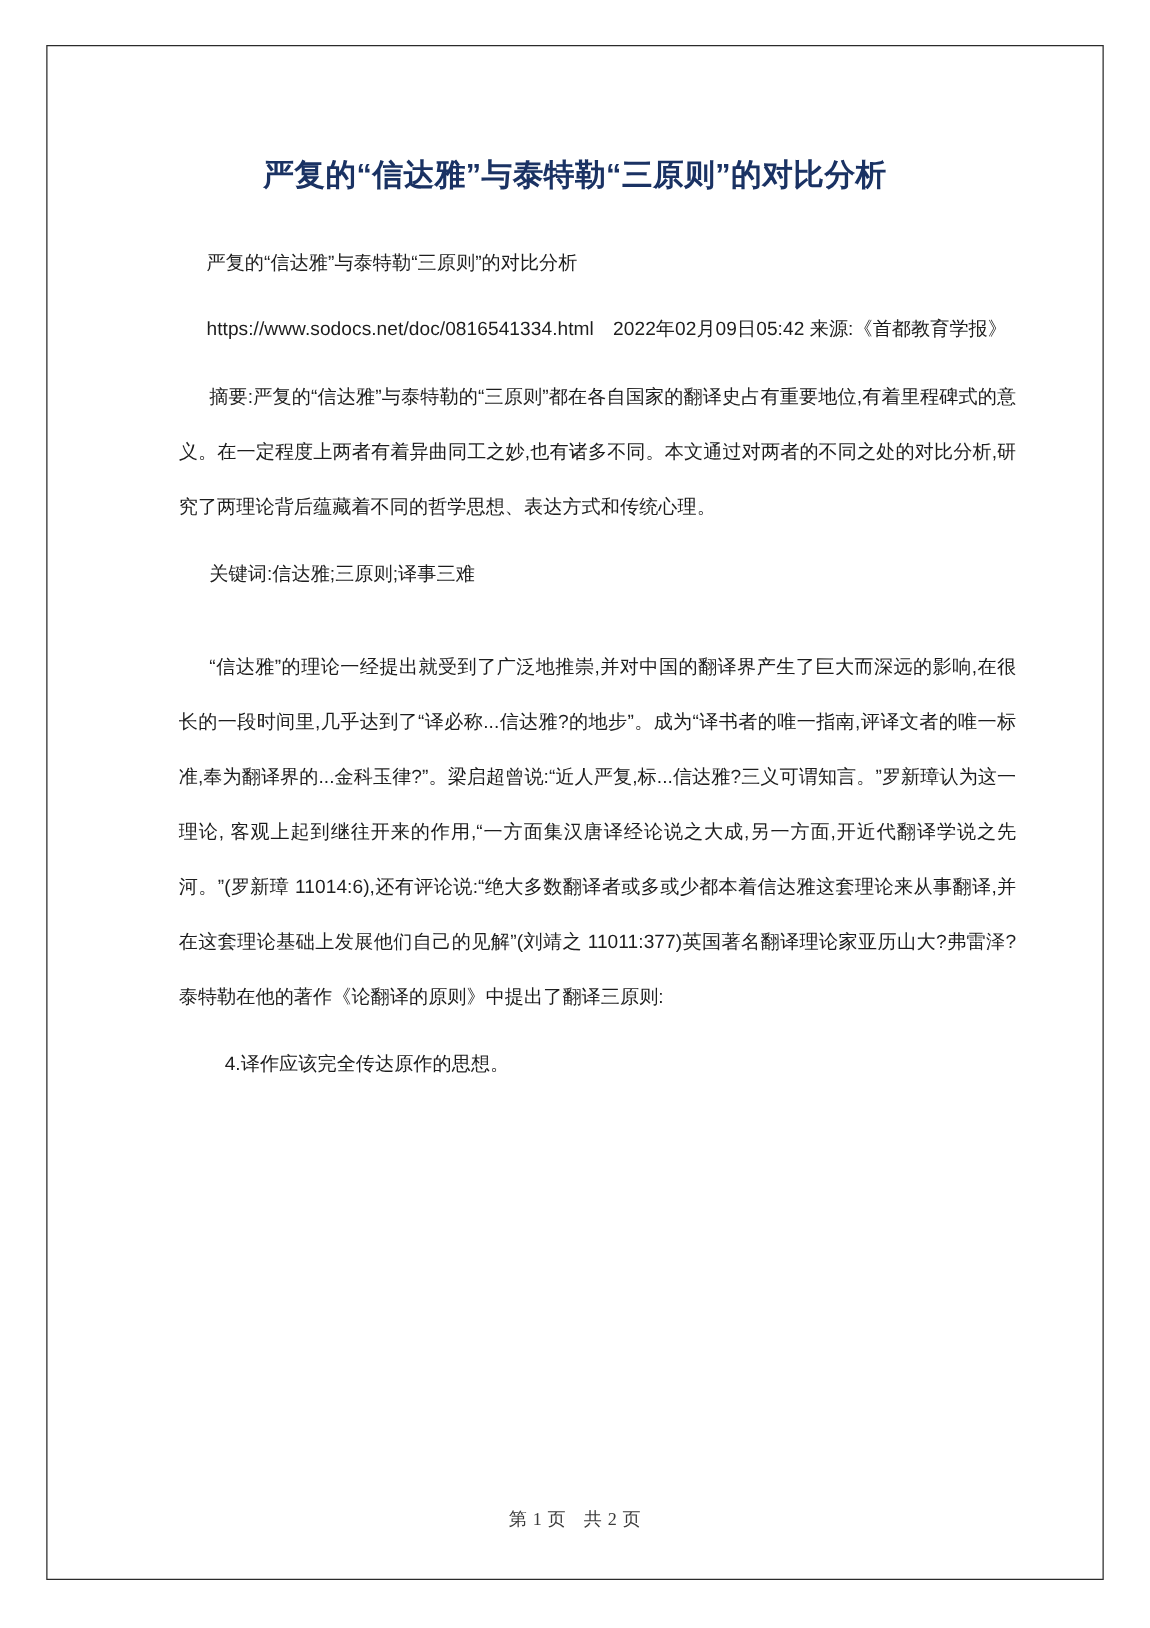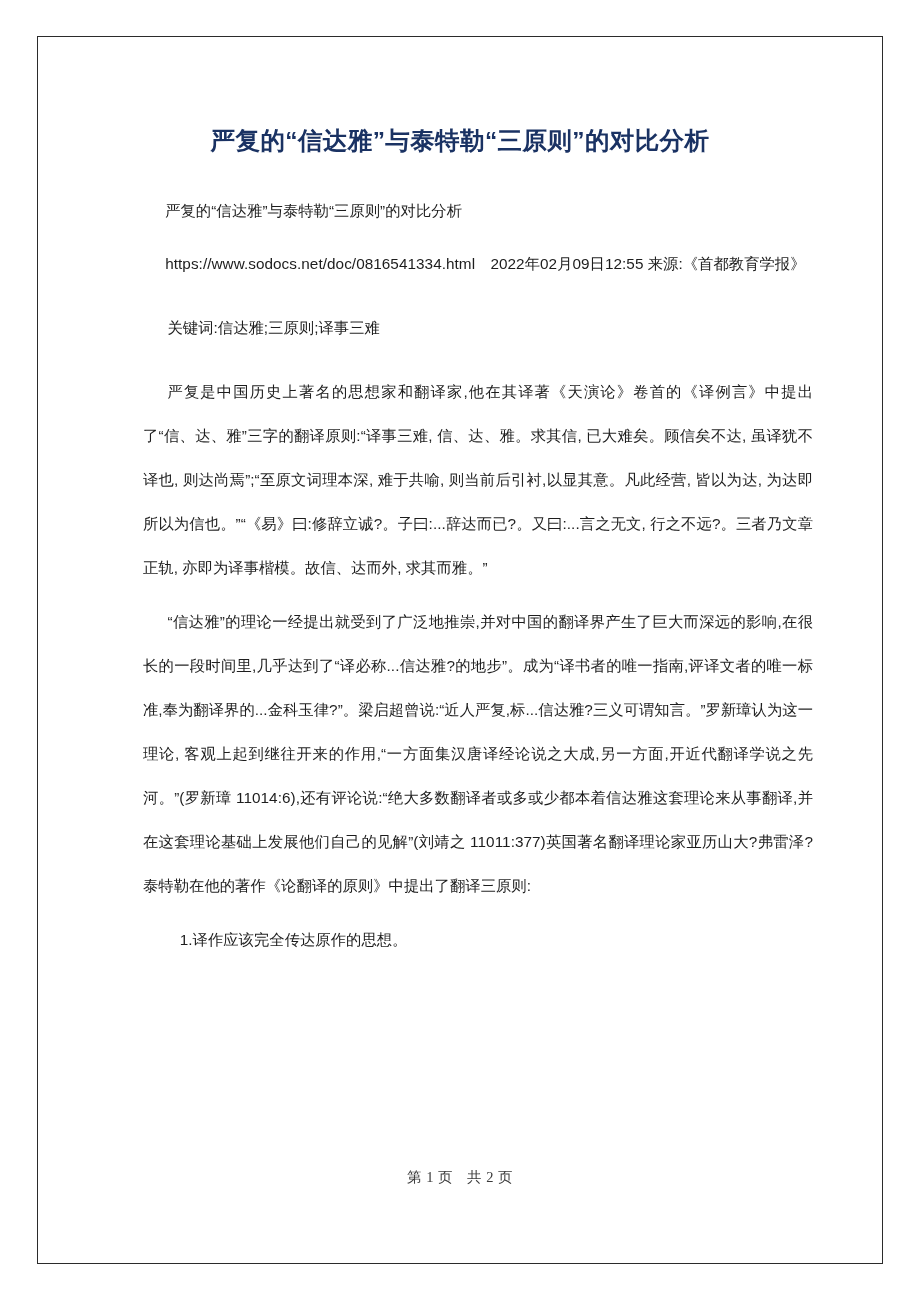--- a/index.html
+++ b/index.html
@@ -76,21 +76,21 @@
     text-indent: 2.4em;
   }
   p.meta {
     word-break: break-all;
   }
   .gap-s { height: 9px; }
   .gap-m { height: 10px; }
   .footer {
     position: absolute;
     left: 0;
-    top: 1132px;
+    top: 1170px;
     width: 846px;
     text-align: center;
     font-family: "Liberation Serif", "DejaVu Serif", serif;
     font-size: 14.5px;
     color: #3a3a3a;
     letter-spacing: 0.5px;
   }
   .footer .sep { display: inline-block; width: 14px; }
 </style>
 </head>
@@ -103,43 +103,43 @@
   <div class="content">
 
     <div class="doc-title">严复的“信达雅”与泰特勒“三原则”的对比分析</div>
 
     <div class="body-block">
 
       <p class="para indent1">严复的“信达雅”与泰特勒“三原则”的对比分析</p>
 
       <div class="gap-s"></div>
 
-      <p class="para indent1 meta">https://www.sodocs.net/doc/0816541334.html 2022年02月09日12:55 来源:《首都教育学报》</p>
+      <p class="para indent1 meta">https://www.sodocs.net/doc/0816541334.html 2022年02月09日05:42 来源:《首都教育学报》</p>
 
       <div class="gap-m"></div>
 
+      <p class="para indent2">摘要:严复的“信达雅”与泰特勒的“三原则”都在各自国家的翻译史占有重要地位,有着里程碑式的意义。在一定程度上两者有着异曲同工之妙,也有诸多不同。本文通过对两者的不同之处的对比分析,研究了两理论背后蕴藏着不同的哲学思想、表达方式和传统心理。</p>
 
       <div class="gap-m"></div>
 
       <p class="para indent2">关键词:信达雅;三原则;译事三难</p>
 
       <div class="gap-m"></div>
 
 
       <div class="gap-m"></div>
 
-      <p class="para indent2">严复是中国历史上著名的思想家和翻译家,他在其译著《天演论》卷首的《译例言》中提出了“信、达、雅”三字的翻译原则:“译事三难, 信、达、雅。求其信, 已大难矣。顾信矣不达, 虽译犹不译也, 则达尚焉”;“至原文词理本深, 难于共喻, 则当前后引衬,以显其意。凡此经营, 皆以为达, 为达即所以为信也。”“《易》曰:修辞立诚?。子曰:...辞达而已?。又曰:...言之无文, 行之不远?。三者乃文章正轨, 亦即为译事楷模。故信、达而外, 求其而雅。”</p>
 
       <div class="gap-m"></div>
 
       <p class="para indent2">“信达雅”的理论一经提出就受到了广泛地推崇,并对中国的翻译界产生了巨大而深远的影响,在很长的一段时间里,几乎达到了“译必称...信达雅?的地步”。成为“译书者的唯一指南,评译文者的唯一标准,奉为翻译界的...金科玉律?”。梁启超曾说:“近人严复,标...信达雅?三义可谓知言。”罗新璋认为这一理论, 客观上起到继往开来的作用,“一方面集汉唐译经论说之大成,另一方面,开近代翻译学说之先河。”(罗新璋 11014:6),还有评论说:“绝大多数翻译者或多或少都本着信达雅这套理论来从事翻译,并在这套理论基础上发展他们自己的见解”(刘靖之 11011:377)英国著名翻译理论家亚历山大?弗雷泽?泰特勒在他的著作《论翻译的原则》中提出了翻译三原则:</p>
 
       <div class="gap-m"></div>
 
-      <p class="para indentlist">1.译作应该完全传达原作的思想。</p>
+      <p class="para indentlist">4.译作应该完全传达原作的思想。</p>
 
     </div>
 
     <div class="footer">
       <span>第 1 页</span><span class="sep"></span><span>共 2 页</span>
     </div>
 
   </div>
 </div>
 

